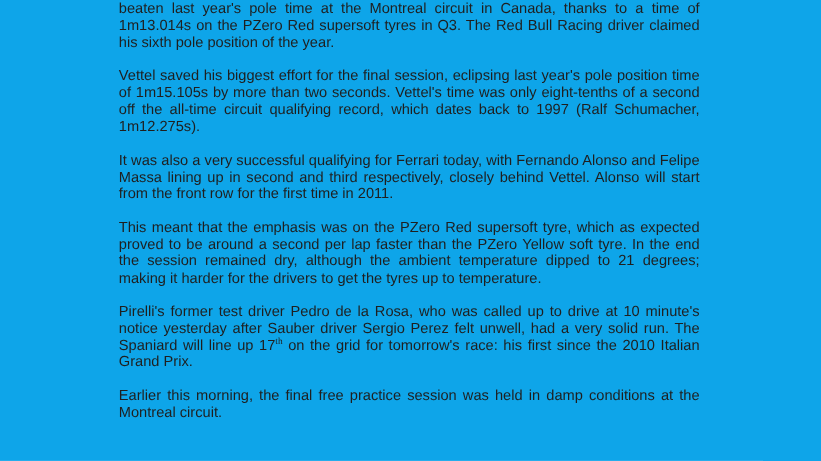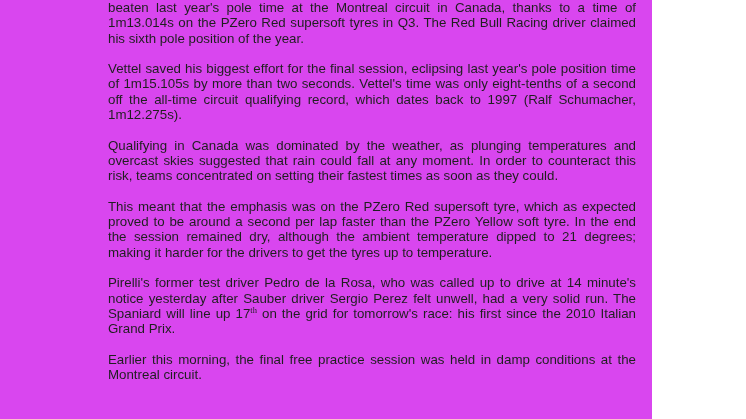--- a/index.html
+++ b/index.html
@@ -2,23 +2,23 @@
 <html><head>
 <meta charset="utf-8">
 <style>
   html, body {
     margin: 0;
     padding: 0;
     background: #ffffff;
   }
   .page {
     position: relative;
-    width: 652px;
+    width: 746px;
     height: 419px;
-    background: #d946ef;
+    background: #0ea5e9;
     overflow: hidden;
   }
   .content {
     position: absolute;
     left: 108px;
     top: 0;
     width: 528px;
   }
   .para {
     margin: 0 0 15.3px 0;
@@ -39,18 +39,18 @@
     font-family: Liberation Serif, serif;
   }
 </style>
 </head>
 <body>
 
 <div class="page">
   <div class="content">
     <p class="para">beaten last year's pole time at the Montreal circuit in Canada, thanks to a time of 1m13.014s on the PZero Red supersoft tyres in Q3. The Red Bull Racing driver claimed his sixth pole position of the year.</p>
     <p class="para">Vettel saved his biggest effort for the final session, eclipsing last year's pole position time of 1m15.105s by more than two seconds. Vettel's time was only eight-tenths of a second off the all-time circuit qualifying record, which dates back to 1997 (Ralf Schumacher, 1m12.275s).</p>
-    <p class="para">Qualifying in Canada was dominated by the weather, as plunging temperatures and overcast skies suggested that rain could fall at any moment. In order to counteract this risk, teams concentrated on setting their fastest times as soon as they could.</p>
+    <p class="para">It was also a very successful qualifying for Ferrari today, with Fernando Alonso and Felipe Massa lining up in second and third respectively, closely behind Vettel. Alonso will start from the front row for the first time in 2011.</p>
     <p class="para">This meant that the emphasis was on the PZero Red supersoft tyre, which as expected proved to be around a second per lap faster than the PZero Yellow soft tyre. In the end the session remained dry, although the ambient temperature dipped to 21 degrees; making it harder for the drivers to get the tyres up to temperature.</p>
-    <p class="para"><span>Pirelli's former test driver Pedro de la Rosa, who was called up to drive at 14 minute's notice yesterday after Sauber driver Sergio Perez felt unwell, had a very solid run. The Spaniard will line up 17</span><sup class="ordinal">th</sup><span> on the grid for tomorrow's race: his first since the 2010 Italian Grand Prix.</span></p>
+    <p class="para"><span>Pirelli's former test driver Pedro de la Rosa, who was called up to drive at 10 minute's notice yesterday after Sauber driver Sergio Perez felt unwell, had a very solid run. The Spaniard will line up 17</span><sup class="ordinal">th</sup><span> on the grid for tomorrow's race: his first since the 2010 Italian Grand Prix.</span></p>
     <p class="para">Earlier this morning, the final free practice session was held in damp conditions at the Montreal circuit.</p>
   </div>
 </div>
 
 </body></html>

